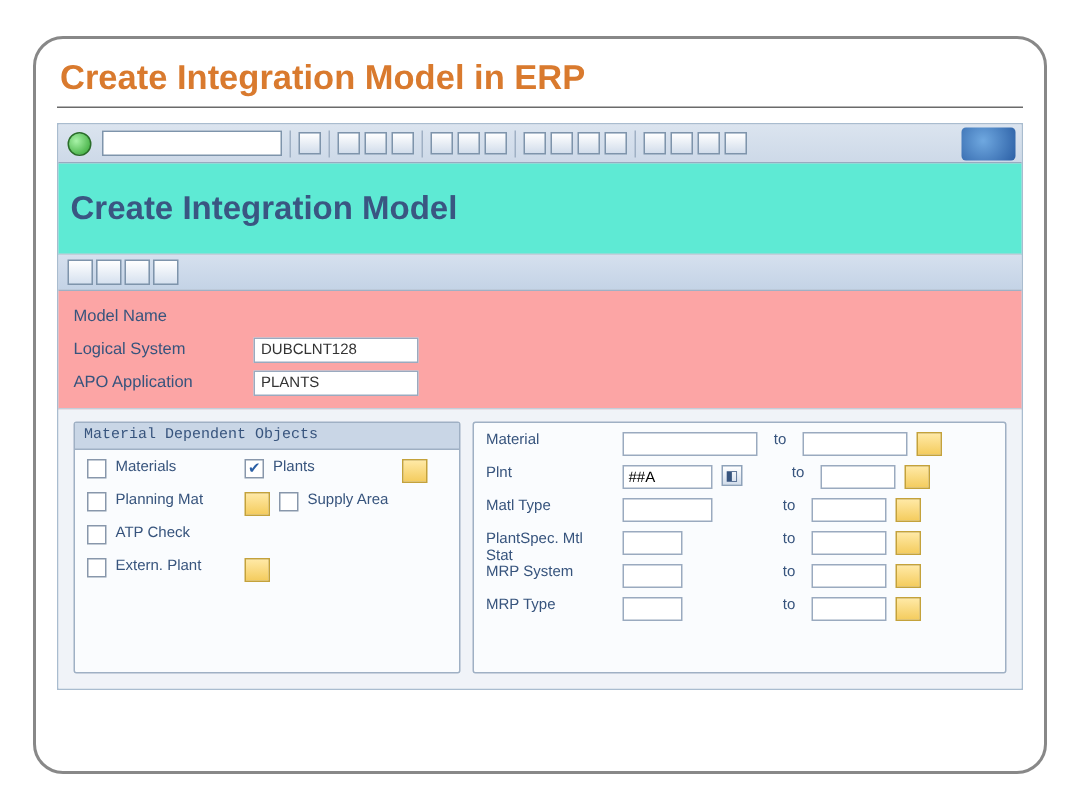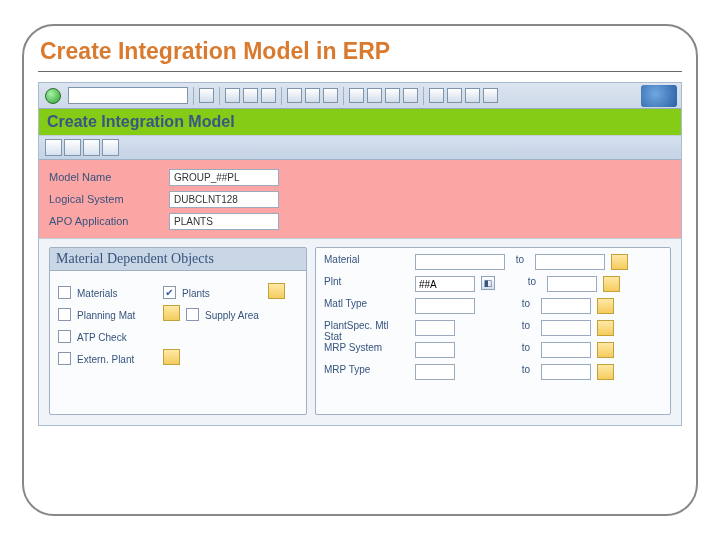--- a/index.html
+++ b/index.html
@@ -9,21 +9,21 @@
     font-family: Arial, Helvetica, sans-serif;
     font-size: 11px;
     background: #fff;
     position: relative;
     color: #333;
   }
   .slide-frame {
     position: absolute;
     top: 24px; left: 22px; right: 22px; bottom: 24px;
     border: 2.5px solid #888;
-    border-radius: 32px;
+    border-radius: 20px;
     overflow: hidden;
     background: #fff;
   }
   .slide-title {
     font-family: Verdana, Arial, sans-serif;
     font-size: 23px;
     font-weight: 700;
     color: #d97a2e;
     padding: 12px 0 2px 16px;
   }
@@ -71,25 +71,25 @@
   }
   .tb-logo {
     margin-left:auto;
     width:36px; height:22px;
     background: radial-gradient(circle at 40% 40%, #6fa8e0, #2b5fa5);
     border-radius: 3px;
   }
   
   .screen-title {
     font-family: Arial, sans-serif;
-    font-size: 16px;
+    font-size: 22px;
     font-weight: 700;
     color: #3a5682;
-    padding: 4px 8px;
-    background: #84cc16;
+    padding: 17px 8px;
+    background: #5eead4;
     border-bottom: 1px solid #c3ceda;
   }
   
   .app-toolbar {
     height: 24px;
     background: linear-gradient(#d5e0ee,#c4d3e6);
     border-bottom: 1px solid #9fb0c4;
     display:flex; align-items:center; gap:2px; padding:0 6px;
   }
   .app-btn {
@@ -119,28 +119,28 @@
     border:1px solid #9fb0c4;
     background:#fafcfe;
     position:relative;
     border-radius:2px;
   }
   .group-box.left { width:258px; min-height:168px; }
   .group-box.right { flex:1; min-height:168px; }
   .group-title {
     background:#c9d6e6;
     color:#37547d;
-    font-size:14px;
-    font-family:Liberation Serif, serif;
+    font-size:10px;
+    font-family:Liberation Mono, monospace;
     padding:3px 6px;
     border-bottom:1px solid #9fb0c4;
   }
   
   .mdo-body { padding:6px 8px; }
-  .mdo-row { display:flex; align-items:flex-end; height:22px; gap:6px; }
+  .mdo-row { display:flex; align-items:flex-start; height:22px; gap:6px; }
   .chk {
     width:13px; height:13px; border:1px solid #8897ab; background:#fff;
     display:inline-flex; align-items:center; justify-content:center;
     font-size:10px; color:#2b5fa5; line-height:1;
   }
   .chk.checked::after { content:"✔"; font-size:10px; }
   .chk-label { width:80px; color:#37547d; font-size:10px; }
   .match-btn {
     width:17px; height:16px;
     border:1px solid #c4a23b;
@@ -203,21 +203,20 @@
     <div class="app-toolbar">
       <span class="app-btn"></span>
       <span class="app-btn"></span>
       <span class="app-btn"></span>
       <span class="app-btn"></span>
     </div>
 
     <div class="header-fields">
       <div class="hf-row">
         <div class="hf-label">Model Name</div>
-        <input class="hf-input w1" value="GROUP_##PL" style="">
       </div>
       <div class="hf-row">
         <div class="hf-label">Logical System</div>
         <input class="hf-input w1" value="DUBCLNT128" style="">
       </div>
       <div class="hf-row">
         <div class="hf-label">APO Application</div>
         <input class="hf-input w1" value="PLANTS" style="">
       </div>
     </div>

